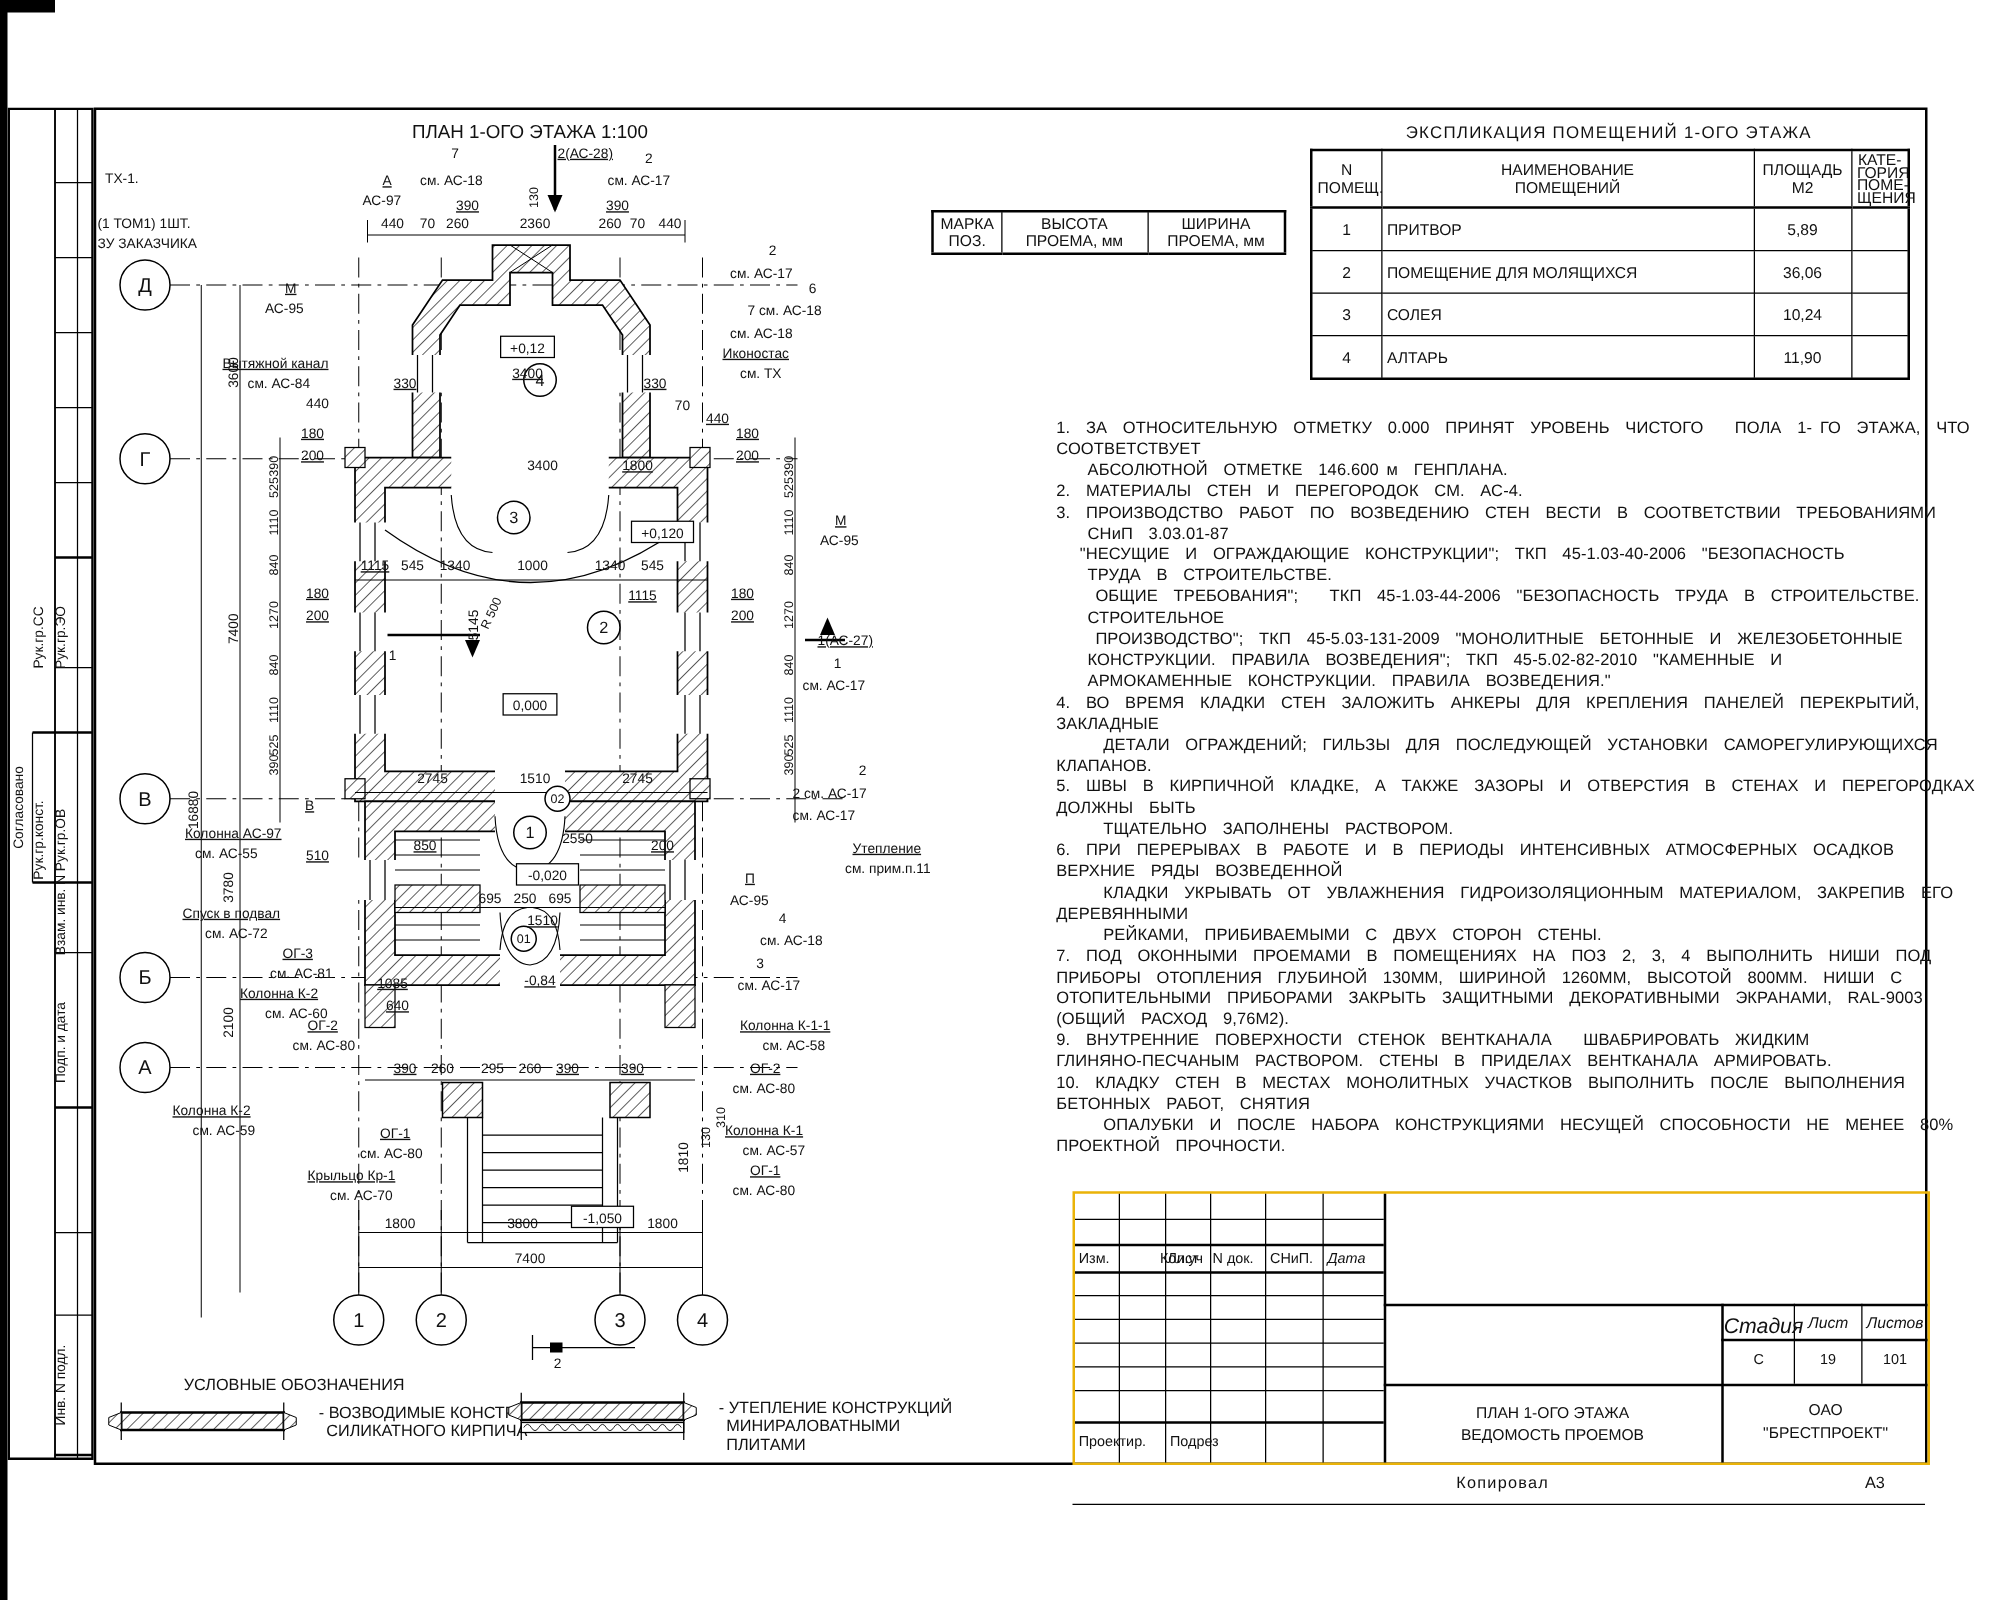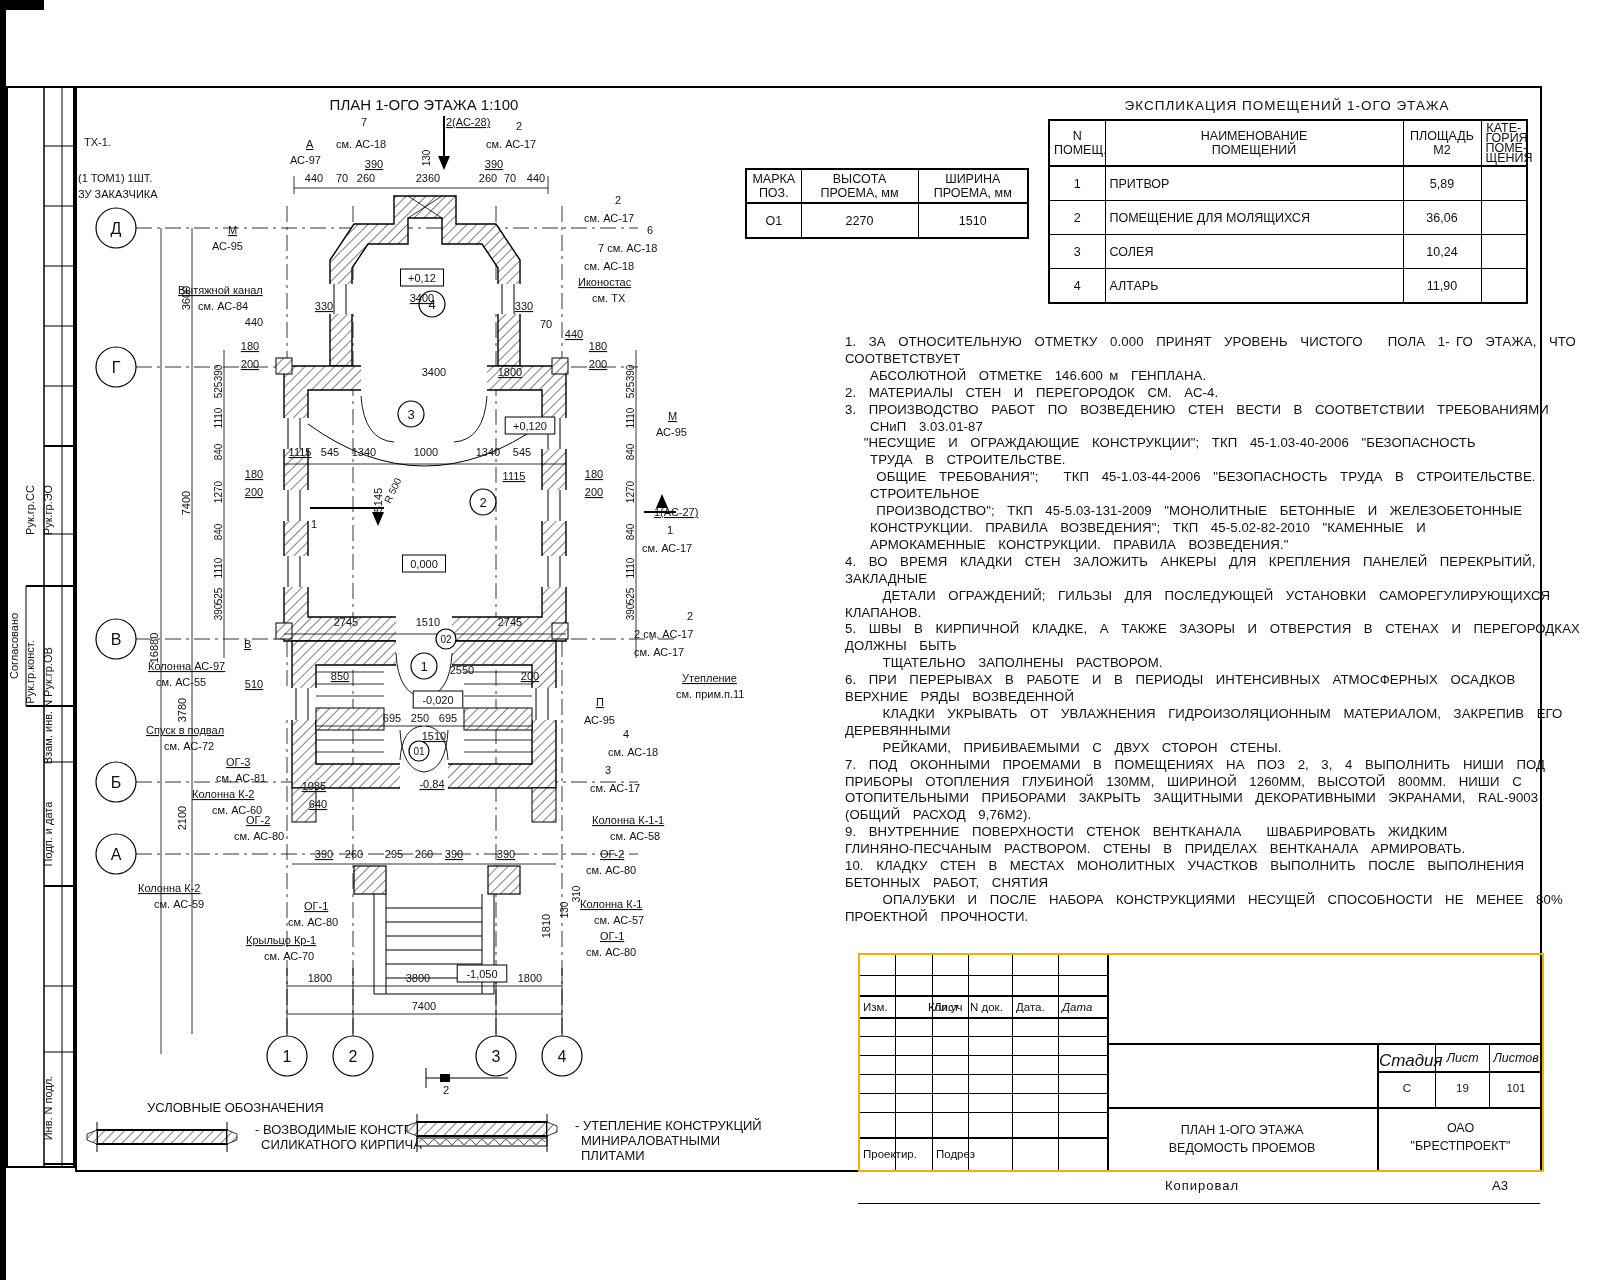--- a/index.html
+++ b/index.html
@@ -460,25 +460,20 @@
           <col style="width:110px">
         </colgroup>
     <thead>
           <tr id="openings-head">
             <th>МАРКА<br>ПОЗ.</th>
             <th>ВЫСОТА<br>ПРОЕМА, мм</th>
             <th>ШИРИНА<br>ПРОЕМА, мм</th>
           </tr>
         </thead>
     <tbody id="openings-body">
-          <tr>
-            <td class="cC" style="height: 29px;">О1</td>
-            <td class="cC" style="height: 29px;">2270</td>
-            <td class="cC" style="height: 29px;">1510</td>
-          </tr>
         </tbody>
   </table>
 </div>
 
 <div class="abs" style="left:1048px;top:98px;width:478px;">
   <div class="tbl-title">ЭКСПЛИКАЦИЯ  ПОМЕЩЕНИЙ  1-ОГО  ЭТАЖА</div>
   <table class="xtable" style="width:478px;margin-top:6px;">
     <colgroup>
           <col style="width:56px">
           <col style="width:298px">
@@ -574,21 +569,21 @@
   <div class="hl" style="left:0;top:182px;width:247px;height:2px;"></div>
   <div class="vl" style="left:35px;top:0;width:1px;height:215px;"></div>
   <div class="vl" style="left:72px;top:0;width:1px;height:215px;"></div>
   <div class="vl" style="left:108px;top:0;width:1px;height:215px;"></div>
   <div class="vl" style="left:152px;top:0;width:1px;height:215px;"></div>
   <div class="vl" style="left:198px;top:0;width:1px;height:215px;"></div>
   <div class="tb-lbl" style="left:3px;top:46px;">Изм.</div>
   <div class="tb-lbl" style="left:36px;top:46px;margin-left:32px;">Кол.уч</div>
   <div class="tb-lbl" style="left:74px;top:46px;">Лист</div>
   <div class="tb-lbl" style="left:110px;top:46px;">N док.</div>
-  <div class="tb-lbl" style="left:156px;top:46px;">Дата.</div>
+  <div class="tb-lbl" style="left:156px;top:46px;">СНиП.</div>
   <div class="tb-lbl" style="left:202px;top:46px;font-style:italic;">Дата</div>
   <div class="tb-lbl" style="left:3px;top:193px;">Проектир.</div>
   <div class="tb-lbl" style="left:76px;top:193px;">Подрез</div>
 
   <div class="hl" style="left:247px;top:88px;width:435px;height:2px;"></div>
   <div class="hl" style="left:517px;top:116px;width:165px;height:2px;"></div>
   <div class="hl" style="left:247px;top:152px;width:435px;height:2px;"></div>
   <div class="vl" style="left:517px;top:88px;width:2px;height:127px;"></div>
   <div class="vl" style="left:575px;top:88px;width:1px;height:64px;"></div>
   <div class="vl" style="left:629px;top:88px;width:1px;height:64px;"></div>

